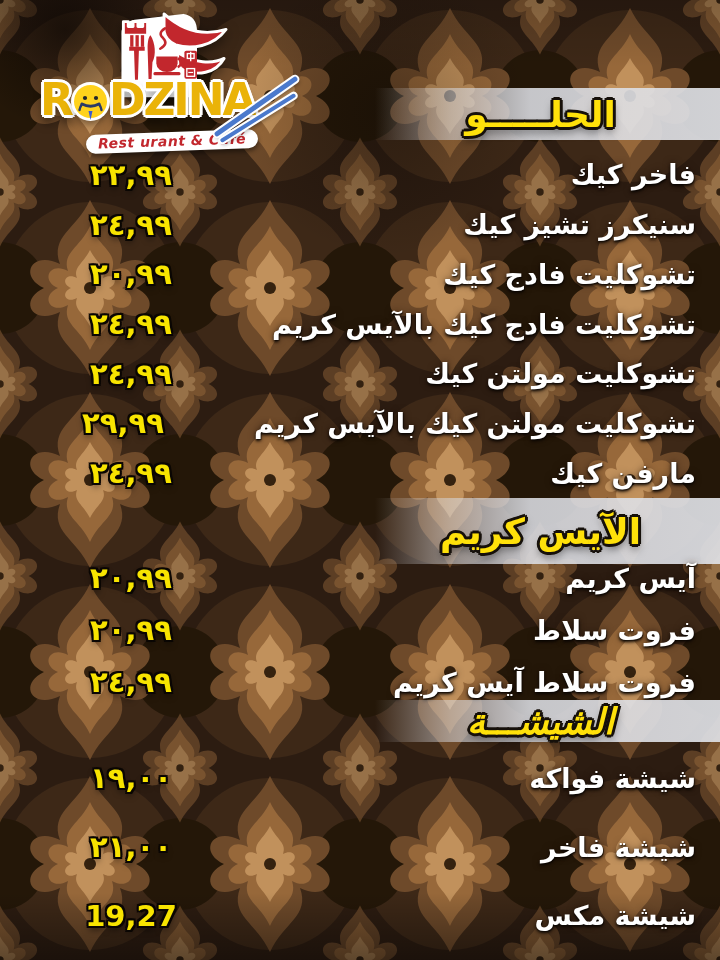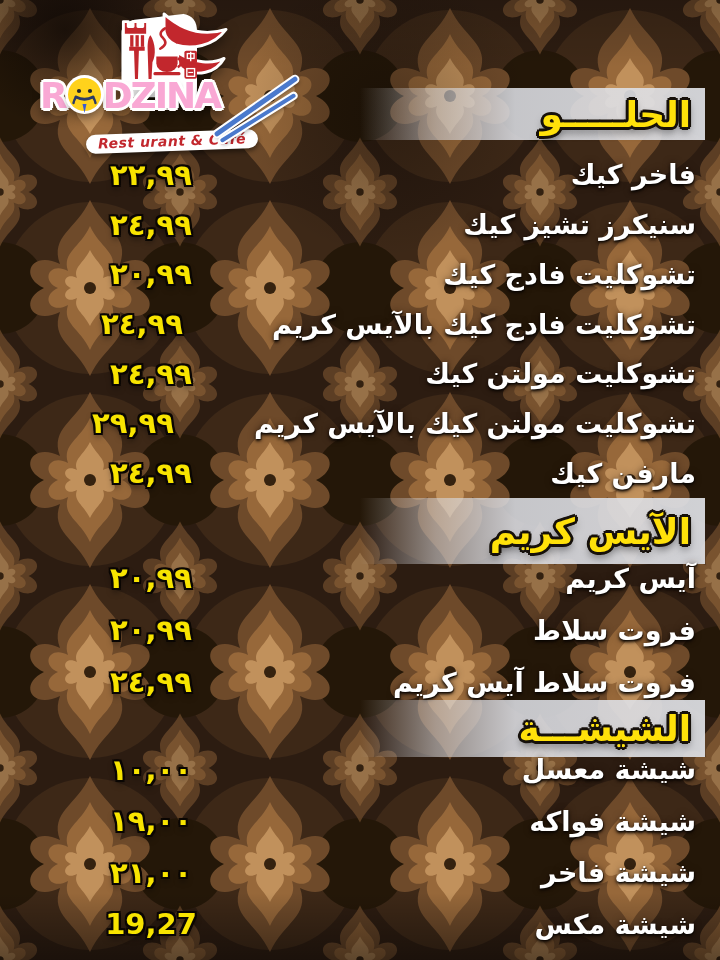--- a/index.html
+++ b/index.html
@@ -13,30 +13,30 @@
     background:
       radial-gradient(circle 140px at 65px 30px, rgba(8,4,2,.62), rgba(8,4,2,0) 72%),
       radial-gradient(circle 210px at 385px 110px, rgba(10,6,3,.30), rgba(10,6,3,0) 70%),
       linear-gradient(to bottom, rgba(0,0,0,.15) 0, rgba(0,0,0,0) 7%, rgba(0,0,0,0) 93%, rgba(0,0,0,.38) 100%),
       radial-gradient(135% 118% at 50% 47%, rgba(0,0,0,0) 58%, rgba(12,6,3,.42) 100%);
   }
   .content{position:absolute;inset:0;z-index:2;}
 
   
   .band{
-    position:absolute;right:15px;width:345px;height:52px;
-    display:flex;align-items:center;justify-content:flex-end;
+    position:absolute;right:0;width:345px;height:52px;
+    display:flex;align-items:center;justify-content:center;
     padding-right:14px;box-sizing:border-box;
     background:linear-gradient(to left,
       rgba(223,225,230,.92) 0%, rgba(220,222,228,.88) 55%,
       rgba(214,216,222,.55) 78%, rgba(210,212,218,0) 100%);
   }
   .band1{top:88px;}
   .band2{top:498px;height:66px;}
-  .band3{top:700px;height:57px;}
+  .band3{top:700px;height:42px;font-style:italic;}
   .stitle{
     font-size:36px;font-weight:bold;color:#ffe10a;direction:rtl;white-space:nowrap;
     text-shadow:
       -3px 0 0 #16100a, 3px 0 0 #16100a, 0 -3px 0 #16100a, 0 3px 0 #16100a,
       -2px -2px 0 #16100a, 2px -2px 0 #16100a, -2px 2px 0 #16100a, 2px 2px 0 #16100a,
       0 5px 8px rgba(0,0,0,.55);
   }
 
   
   .rows{position:absolute;left:0;right:0;display:flex;flex-direction:column;}
@@ -44,35 +44,34 @@
   .rows2{top:552px;height:156px;}
   .rows3{top:744px;height:206px;}
   .row{flex:1;display:flex;align-items:center;}
   .price{
     width:262px;text-align:center;font-size:29px;font-weight:bold;color:#f8e400;
     text-shadow:
       -2px -2px 0 #0a0603, 0 -2px 0 #0a0603, 2px -2px 0 #0a0603,
       -2px 0 0 #0a0603, 2px 0 0 #0a0603,
       -2px 2px 0 #0a0603, 0 2px 0 #0a0603, 2px 2px 0 #0a0603,
       0 4px 6px rgba(0,0,0,.55);
-    padding-left: 20px;
   }
   .iname{
     flex:1;text-align:right;direction:rtl;padding-left:8px;padding-right:24px;
     font-size:27px;font-weight:bold;color:#ffffff;white-space:nowrap;
     text-shadow:0 2px 3px rgba(10,5,2,.95), 0 0 7px rgba(30,15,8,.7), 1px 1px 0 rgba(0,0,0,.4);
   }
 
   
   .logo{position:absolute;left:36px;top:4px;width:280px;height:162px;}
   .badge{position:absolute;left:62px;top:6px;width:136px;height:92px;
          filter:drop-shadow(0 4px 6px rgba(0,0,0,.5));}
   .wordmark{
-    position:absolute;left:4px;top:74px;font-size:36px;font-weight:bold;
-    color:#f9a8d4;letter-spacing:-2px;white-space:nowrap;line-height:1;
+    position:absolute;left:4px;top:74px;font-size:44px;font-weight:bold;
+    color:#eab308;letter-spacing:-2px;white-space:nowrap;line-height:1;
     text-shadow:
       -3px 0 0 #fff, 3px 0 0 #fff, 0 -3px 0 #fff, 0 3px 0 #fff,
       -2px -2px 0 #fff, 2px -2px 0 #fff, -2px 2px 0 #fff, 2px 2px 0 #fff,
       0 8px 10px rgba(0,0,0,.55);
   }
   .face{
     display:inline-block;width:33px;height:33px;border-radius:50%;
     background:#ffd21c;position:relative;vertical-align:-3px;margin:0 2px;
     box-shadow:0 0 0 3px #fff, 0 6px 8px rgba(0,0,0,.4);
   }
@@ -228,24 +227,20 @@
         <div class="price">٢٤,٩٩</div>
         <div class="iname">فروت سلاط آيس كريم</div>
       </div>
     </div>
 
     <div class="band band3">
       <span class="stitle">الشيشـــة</span>
     </div>
     <div class="rows rows3">
       <div class="row">
-        <div class="price">١٠,٠٠</div>
-        <div class="iname">شيشة معسل</div>
-      </div>
-      <div class="row">
         <div class="price">١٩,٠٠</div>
         <div class="iname">شيشة فواكه</div>
       </div>
       <div class="row">
         <div class="price">٢١,٠٠</div>
         <div class="iname">شيشة فاخر</div>
       </div>
       <div class="row">
         <div class="price">19,27</div>
         <div class="iname">شيشة مكس</div>

